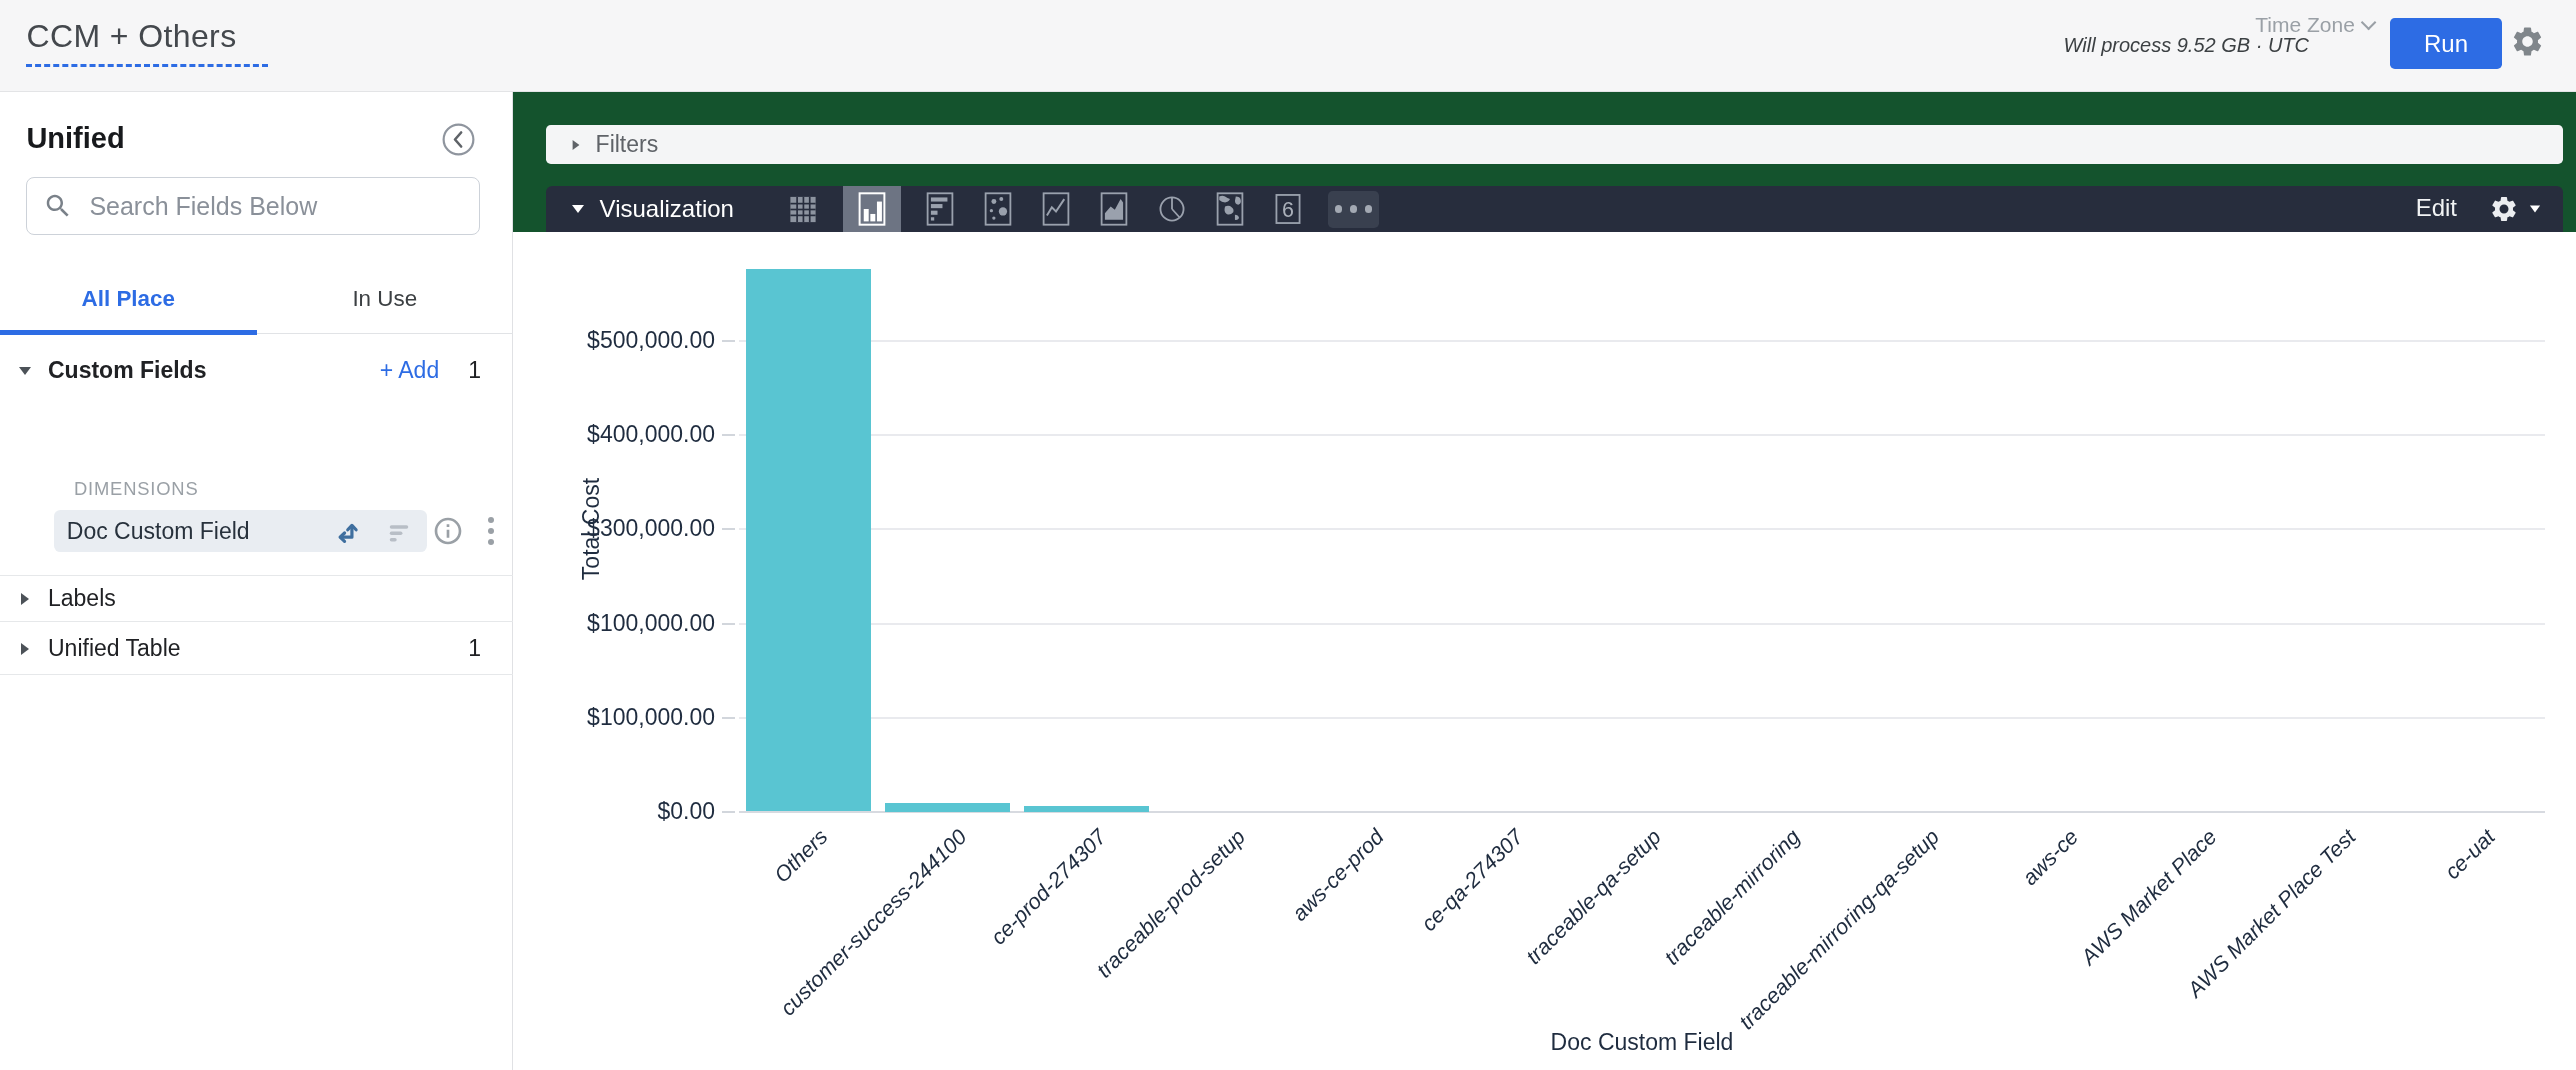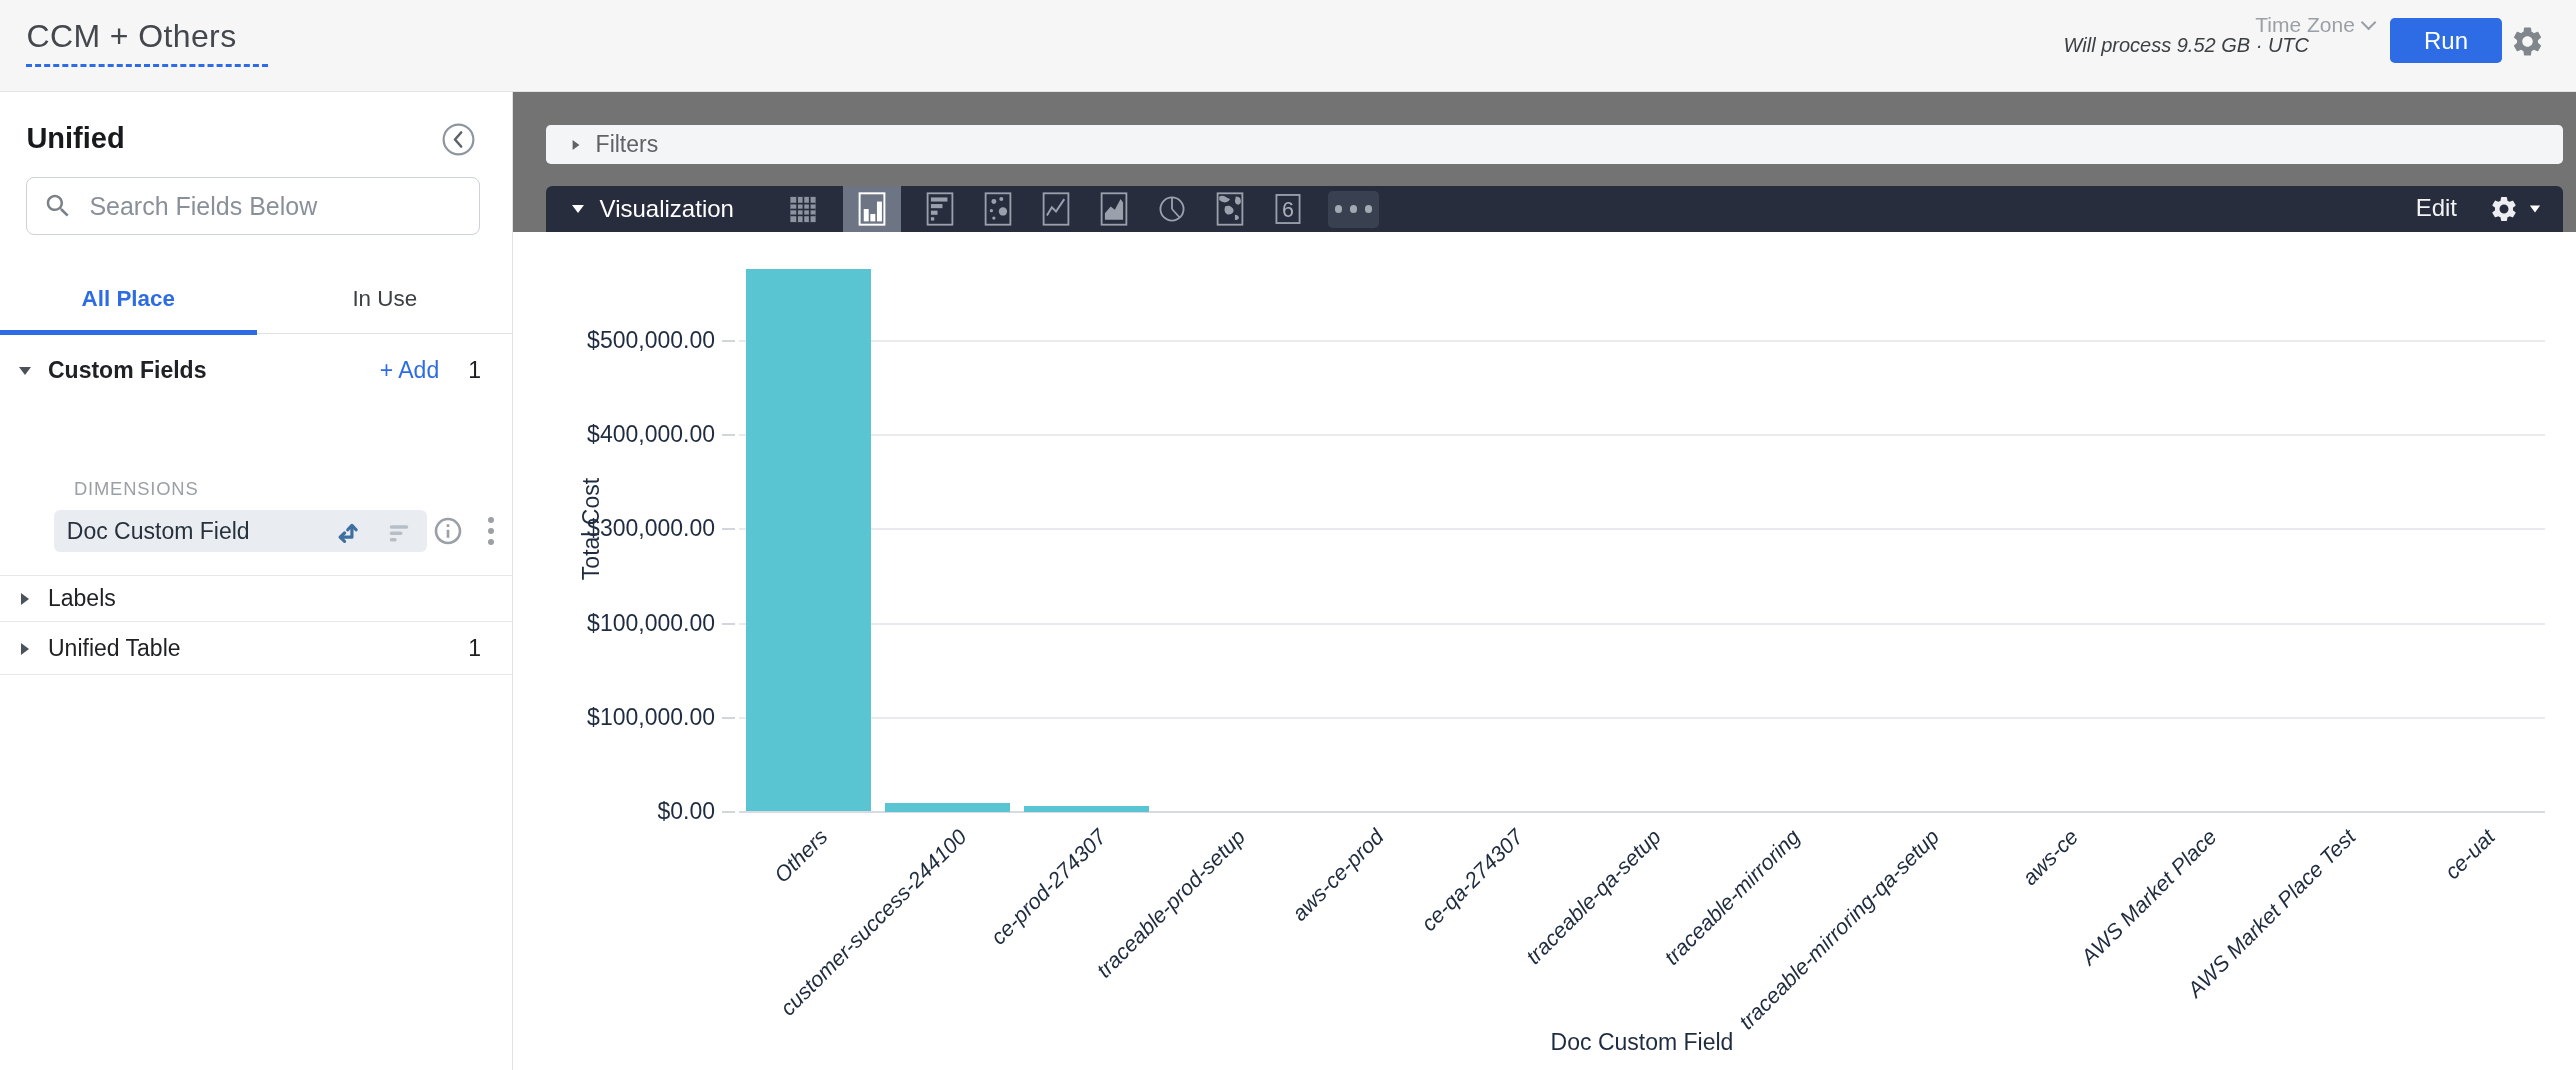--- a/index.html
+++ b/index.html
@@ -10,21 +10,21 @@
   
   .header { position:absolute; left:0; top:0; width:2576px; height:92px;
             background:#f6f6f7; border-bottom:1.6px solid #e3e4e6; }
   .title-wrap { position:absolute; left:26.4px; top:17.6px; width:242px;
                 border-bottom:3.2px dashed #2d6ce4; padding-bottom:9.6px; }
   .page-title { font-size:32px; color:#44484d; letter-spacing:0.4px; }
   .tz { position:absolute; top:12.8px; right:202px; font-size:21px; color:#9aa0a6; display:flex; align-items:center; gap:8px; }
   .chev-down { width:11.2px; height:11.2px; border-right:2.4px solid #9aa0a6; border-bottom:2.4px solid #9aa0a6;
                transform:rotate(45deg); margin-top:-4.8px; }
   .process-info { position:absolute; top:34px; right:267px; font-size:20px; color:#3c4043;font-style:italic; }
-  .run-btn { position:absolute; left:2390px; top:18.4px; width:112px; height:45px; background:#2d6ce4;
+  .run-btn { position:absolute; left:2390px; top:18.4px; width:112px; height:51px; background:#2d6ce4;
              color:#fff; font-size:24px; border:none; border-radius:4.8px; cursor:pointer; }
   .header-gear { position:absolute; left:2510px; top:24px; width:35px; height:35px; }
 
   
   .sidebar { position:absolute; left:0; top:92px; width:513px; height:978px; background:#fff;
              border-right:1.6px solid #e0e1e4; }
   .view-title { position:absolute; left:26.4px; top:30px; font-size:29px; font-weight:bold; color:#17191c; }
   .collapse-btn { position:absolute; left:441px; top:30px; width:35px; height:35px; }
   .search-box { position:absolute; left:26.4px; top:85px; width:454px; height:58px; border:1.6px solid #cdd2d9;
                 border-radius:8px; display:flex; align-items:center; padding:0 16px; background:#fff; }
@@ -55,21 +55,21 @@
   .row-outside-icons { position:absolute; left:432px; top:418px; height:42px; display:flex; align-items:center; gap:24px; }
   .divider { position:absolute; left:0; width:513px; height:0; border-top:1.6px solid #e6e8ea; }
 
   .tri-right { width:0; height:0; border-top:6.4px solid transparent; border-bottom:6.4px solid transparent;
                border-left:8.8px solid #4c5258; }
   .tri-down { width:0; height:0; border-left:6.4px solid transparent; border-right:6.4px solid transparent;
               border-top:8.8px solid #4c5258; }
   .tri-down.white { border-top-color:#fff; }
 
   
-  .main { position:absolute; left:513px; top:92px; width:2063px; height:978px; background:#737373; }
+  .main { position:absolute; left:513px; top:92px; width:2063px; height:978px; background:#14532d; }
   .filters-bar { position:absolute; left:33px; top:33px; width:2017px; height:39px; background:#f4f5f6;
                  border-radius:4.8px; display:flex; align-items:center; padding-left:25.6px; gap:16px; }
   .filters-label { font-size:23px; color:#5f6368; }
   .filters-bar .tri-right { border-left-color:#5f6368; transform:scale(0.85); }
 
   .viz-bar { position:absolute; left:33px; top:94px; width:2017px; height:46px; background:#272d3d;
              border-radius:6.4px 6.4px 0 0; display:flex; align-items:center; padding-left:25.6px; }
   .viz-label { font-size:24px; color:#fff; margin-left:16px; }
   .viz-icons { display:flex; align-items:center; gap:21px; margin-left:51px; height:46px; }
   .viz-tile { width:37px; height:46px; display:flex; align-items:center; justify-content:center; cursor:pointer; }

